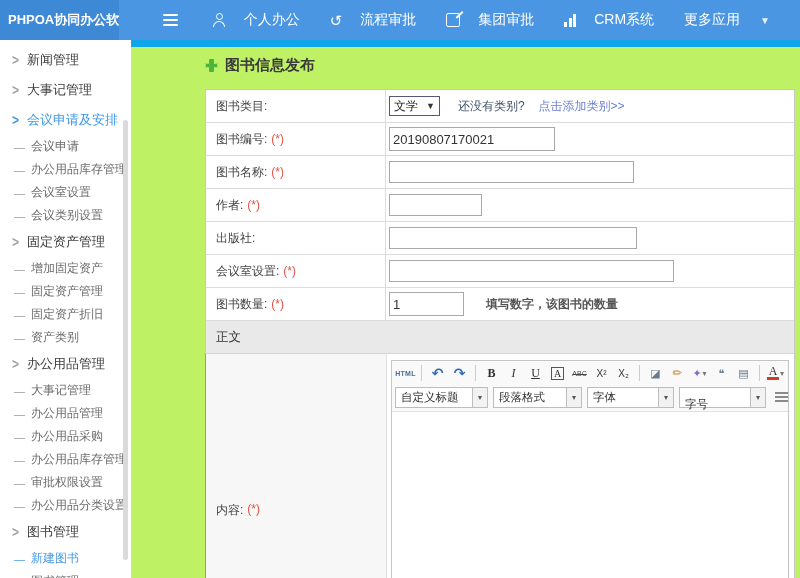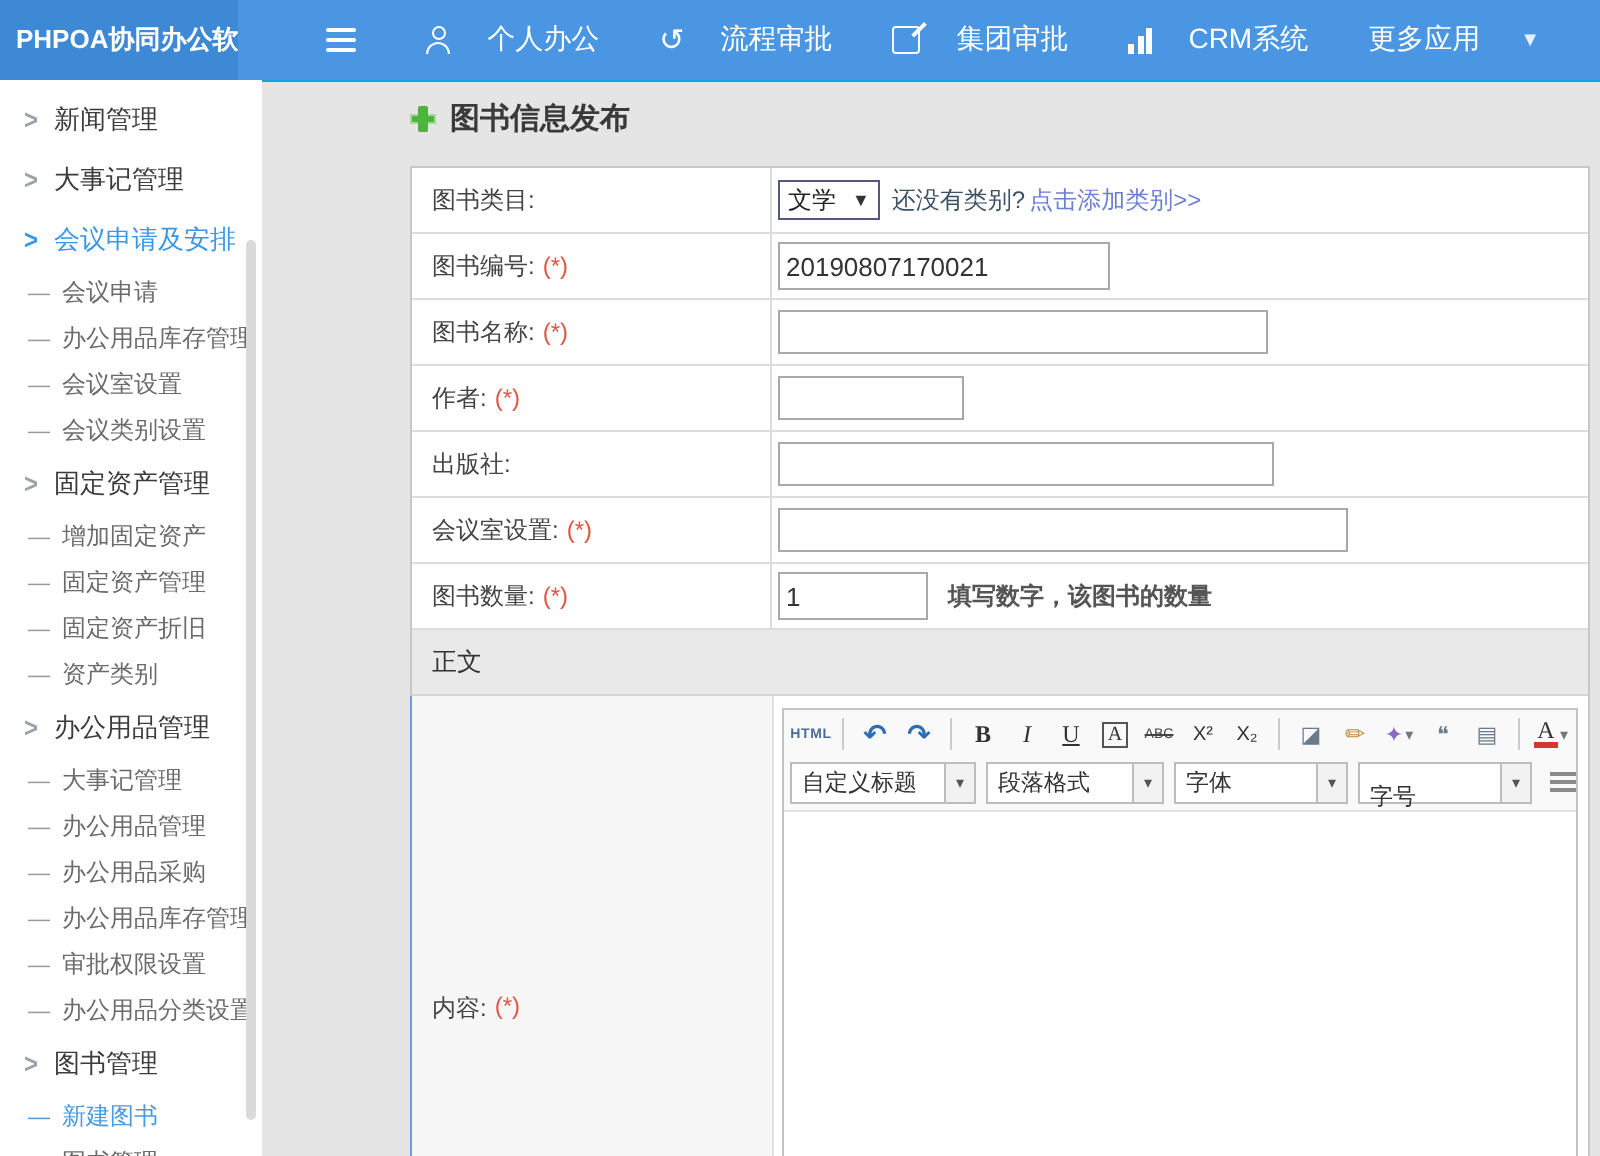--- a/index.html
+++ b/index.html
@@ -32,33 +32,33 @@
   .side-parent .chev{color:#9aa2aa;font-size:12px;font-weight:bold;margin-right:8px;transform:scaleY(1.15);}
   .side-sub{height:23px;display:flex;align-items:center;font-size:12px;color:#6b6b6b;cursor:pointer;padding-left:14px;}
   .side-sub .dash{color:#9a9a9a;margin-right:6px;font-size:11px;}
   .side-active{color:#3b97e8 !important;}
   .side-active .chev,.side-active .dash{color:#3b97e8 !important;}
   .sub-active{color:#4a9ae0 !important;}
   .sub-active .dash{color:#4a9ae0 !important;}
   .scroll-thumb{position:absolute;right:3px;top:80px;width:5px;height:440px;background:#dadada;border-radius:3px;}
 
   
-  .main{position:absolute;top:40px;left:131px;right:0;bottom:0;background:#e5e5e5;border-top:1px solid #0ea5e9;box-sizing:border-box;}
+  .main{position:absolute;top:40px;left:131px;right:0;bottom:0;background:#bef264;border-top:7px solid #0ea5e9;box-sizing:border-box;}
   .page-title{position:absolute;left:74px;top:9px;display:flex;align-items:center;gap:7px;}
   .page-title h1{margin:0;font-size:15px;font-weight:bold;color:#3a3a3a;}
   .plus-icon{position:relative;width:13px;height:13px;}
   .plus-icon::before{content:"";position:absolute;left:0;top:4px;width:13px;height:5px;background:#4db43c;border-radius:1px;box-shadow:0 0 0 1px #a5d99a inset;}
   .plus-icon::after{content:"";position:absolute;left:4px;top:0;width:5px;height:13px;background:#4db43c;border-radius:1px;}
 
   
   .form-table{position:absolute;left:74px;top:42px;width:590px;background:#fff;
               border:1px solid #c8c8c8;box-sizing:border-box;font-size:12px;color:#444;}
   .form-row{display:flex;height:32px;border-bottom:1px solid #dcdcdc;}
   .cell-label{width:180px;box-sizing:border-box;border-right:1px solid #dcdcdc;display:flex;align-items:center;padding-left:10px;gap:4px;}
-  .cell-value{flex:1;display:flex;align-items:center;padding-left:3px;gap:2px;}
+  .cell-value{flex:1;display:flex;align-items:center;padding-left:3px;gap:14px;}
   .req{color:#e25545;}
   .txt-input{height:20px;border:1px solid #a9a9a9;background:#fff;font-size:13px;color:#333;padding:0 3px;box-sizing:content-box;font-family:inherit;}
   .sel{display:inline-flex;align-items:center;gap:8px;border:1px solid #56567e;background:#fff;height:18px;padding:0 4px;font-size:12px;color:#222;cursor:pointer;}
   .sel .sel-caret{font-size:9px;color:#333;}
   .plain-note{color:#3d5166;margin-left:4px;}
   .add-link{color:#6b7fd0;text-decoration:none;cursor:pointer;}
   .hint{color:#555;font-size:12px;margin-left:8px;font-weight:bold;}
 
   .section-hdr{height:32px;background:#e9e9e9;border-bottom:1px solid #d6d6d6;display:flex;align-items:center;padding-left:10px;font-size:12.5px;color:#333;}
 

